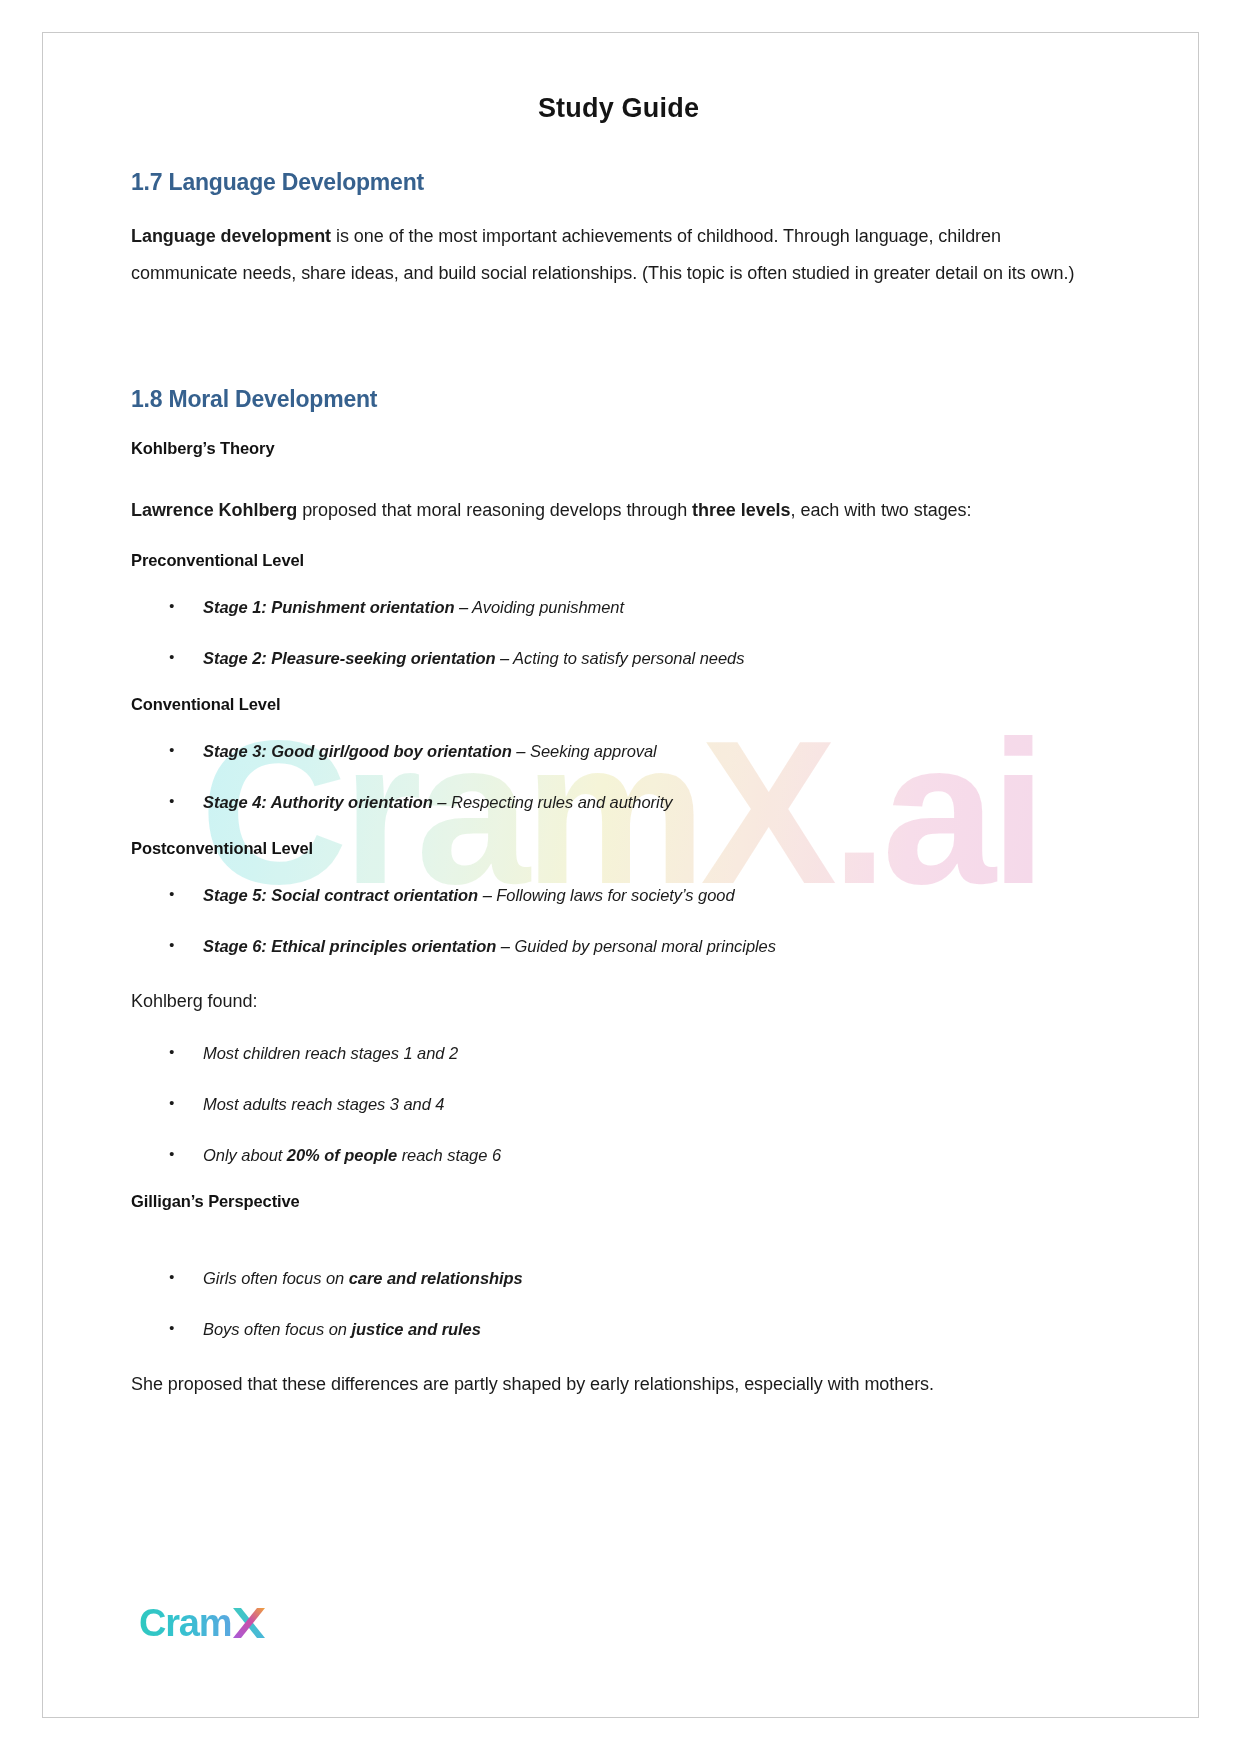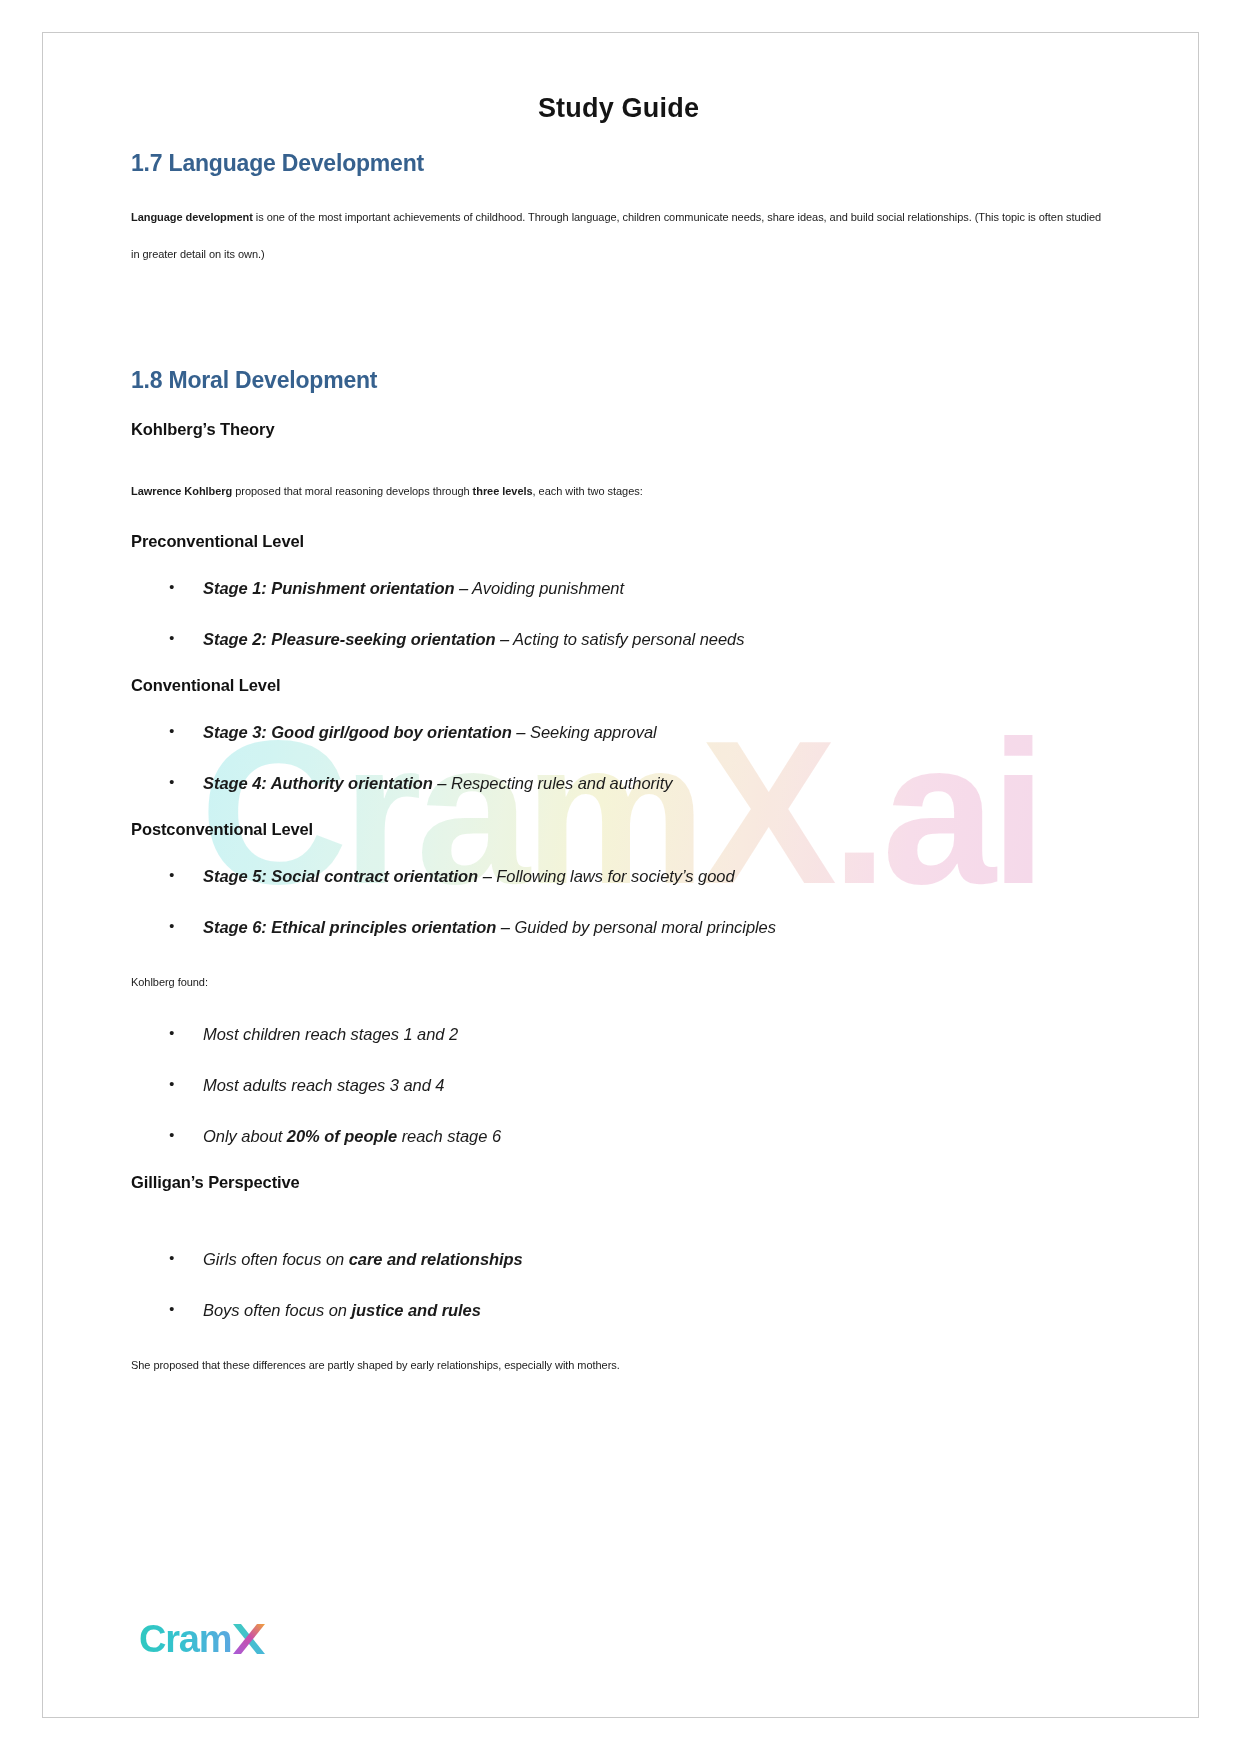--- a/index.html
+++ b/index.html
@@ -78,33 +78,33 @@
 
   
   h2.section-heading {
     font-size: 23px;
     font-weight: 700;
     color: #36618e;
     margin: 38px 0 0 0;
     letter-spacing: -0.2px;
   }
   h2.section-heading.tight {
-    margin-top: 26px;
+    margin-top: 45px;
   }
   .sub-heading {
     font-size: 16.5px;
     font-weight: 700;
     color: #121212;
     margin: 0;
     letter-spacing: -0.1px;
   }
 
   
   p.body-text {
-    font-size: 11px;
+    font-size: 18px;
     line-height: 37px;
     color: #1b1b1b;
     margin: 0;
     letter-spacing: -0.05px;
   }
   p.body-text b, .sub-heading b { font-weight: 700; }
 
   
   ul.bullets {
     list-style: none;
@@ -132,21 +132,21 @@
   .sp-18 { height: 18px; }
   .sp-22 { height: 22px; }
   .sp-26 { height: 26px; }
   .sp-34 { height: 34px; }
   .sp-56 { height: 56px; }
 
   
   .footer-logo {
     position: absolute;
     left: 96px;
-    bottom: 56px;
+    bottom: 72px;
     z-index: 4;
     display: flex;
     align-items: center;
     height: 44px;
   }
   .logo-word {
     font-size: 38px;
     font-weight: 700;
     letter-spacing: -1.2px;
     line-height: 1;

